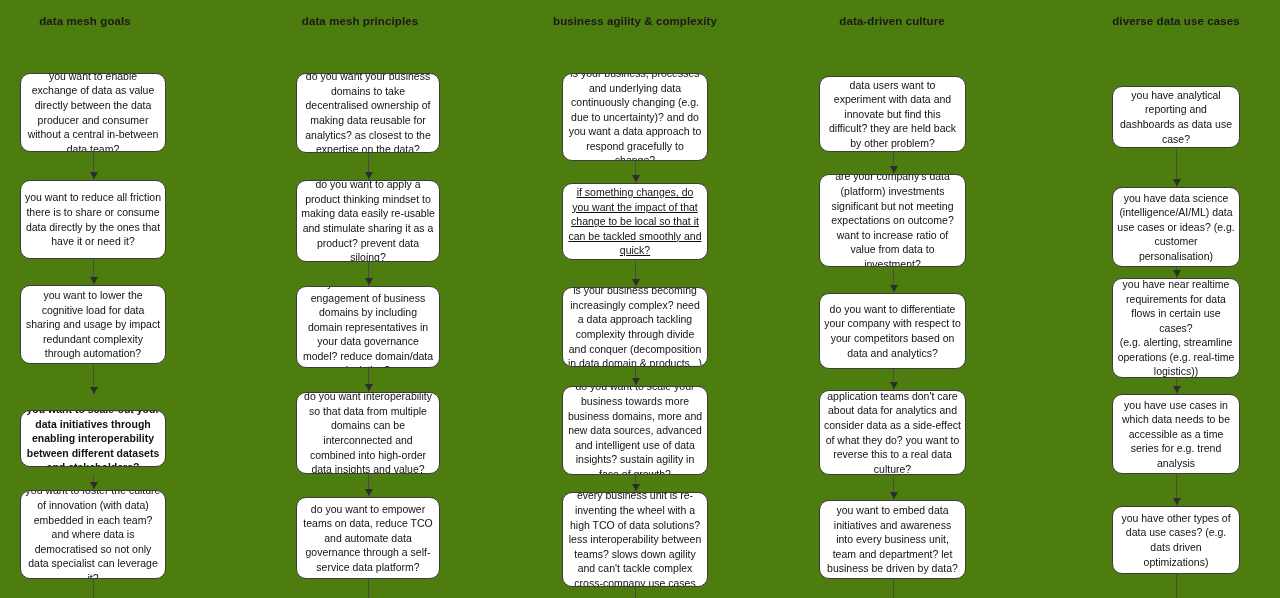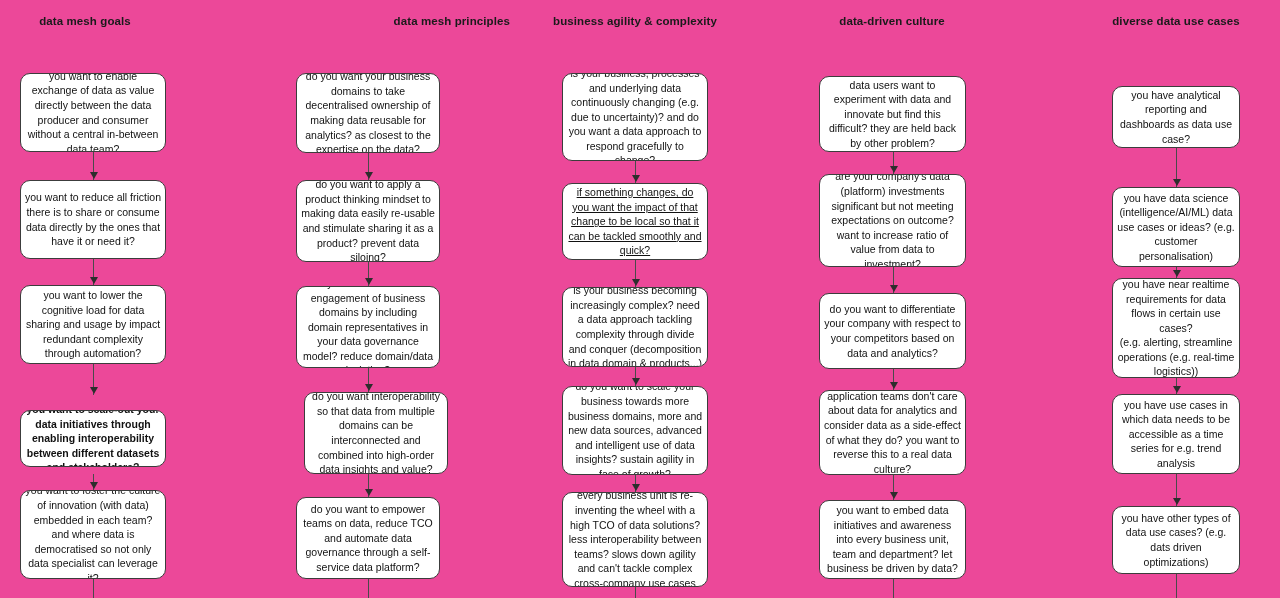--- a/index.html
+++ b/index.html
@@ -7,21 +7,21 @@
     width: 1280px;
     height: 598px;
     overflow: hidden;
     background: #ffffff;
     font-family: "Liberation Sans", sans-serif;
   }
   #canvas {
     position: relative;
     width: 1280px;
     height: 598px;
-    background: #ec4899;
+    background: #4d7c0f;
   }
   .column {
     position: absolute;
     top: 0;
     height: 598px;
   }
   .col-header {
     position: absolute;
     top: 14px;
     left: 0;
@@ -93,37 +93,37 @@
         <span class="txt">you want to scale-out your data initiatives through enabling interoperability between different datasets and stakeholders?</span>
       </div>
       <div class="edge" style="left: 73px; top: 474px; height: 16px;"></div>
       <div class="arrowhead" style="left: 70px; top: 482px;"></div>
       <div class="node" style="left: 0px; top: 490px; width: 146px; height: 89px;">
         <span class="txt">you want to foster the culture of innovation (with data) embedded in each team? and where data is democratised so not only data specialist can leverage it?</span>
       </div>
       <div class="edge" style="left: 73px; top: 579px; height: 19px;"></div>
     </div>
     <div class="column" style="left: 296px; width: 146px;">
-      <div class="col-header" style="left: -86px; width: 300px; text-align: right;">data mesh principles</div>
+      <div class="col-header" style="left: -86px; width: 300px;">data mesh principles</div>
       <div class="node" style="left: 0px; top: 73px; width: 144px; height: 80px;">
         <span class="txt">do you want your business domains to take decentralised ownership of making data reusable for analytics? as closest to the expertise on the data?</span>
       </div>
       <div class="edge" style="left: 72px; top: 153px; height: 27px;"></div>
       <div class="arrowhead" style="left: 69px; top: 172px;"></div>
       <div class="node" style="left: 0px; top: 180px; width: 144px; height: 82px;">
         <span class="txt">do you want to apply a product thinking mindset to making data easily re-usable and stimulate sharing it as a product? prevent data siloing?</span>
       </div>
       <div class="edge" style="left: 72px; top: 262px; height: 24px;"></div>
       <div class="arrowhead" style="left: 69px; top: 278px;"></div>
       <div class="node" style="left: 0px; top: 286px; width: 144px; height: 82px;">
         <span class="txt">do you want to  increase engagement of business domains by including domain representatives in your data governance model? reduce domain/data isolation?</span>
       </div>
       <div class="edge" style="left: 72px; top: 368px; height: 24px;"></div>
       <div class="arrowhead" style="left: 69px; top: 384px;"></div>
-      <div class="node" style="left: 8px; top: 392px; width: 144px; height: 82px;">
+      <div class="node" style="left: 0px; top: 392px; width: 144px; height: 82px;">
         <span class="txt">do you want interoperability so that data from multiple domains can be interconnected and combined into high-order data insights and value?</span>
       </div>
       <div class="edge" style="left: 72px; top: 474px; height: 23px;"></div>
       <div class="arrowhead" style="left: 69px; top: 489px;"></div>
       <div class="node" style="left: 0px; top: 497px; width: 144px; height: 82px;">
         <span class="txt">do you want to empower teams on data, reduce TCO and automate data governance through a self-service data platform?</span>
       </div>
       <div class="edge" style="left: 72px; top: 579px; height: 19px;"></div>
     </div>
     <div class="column" style="left: 562px; width: 146px;">

